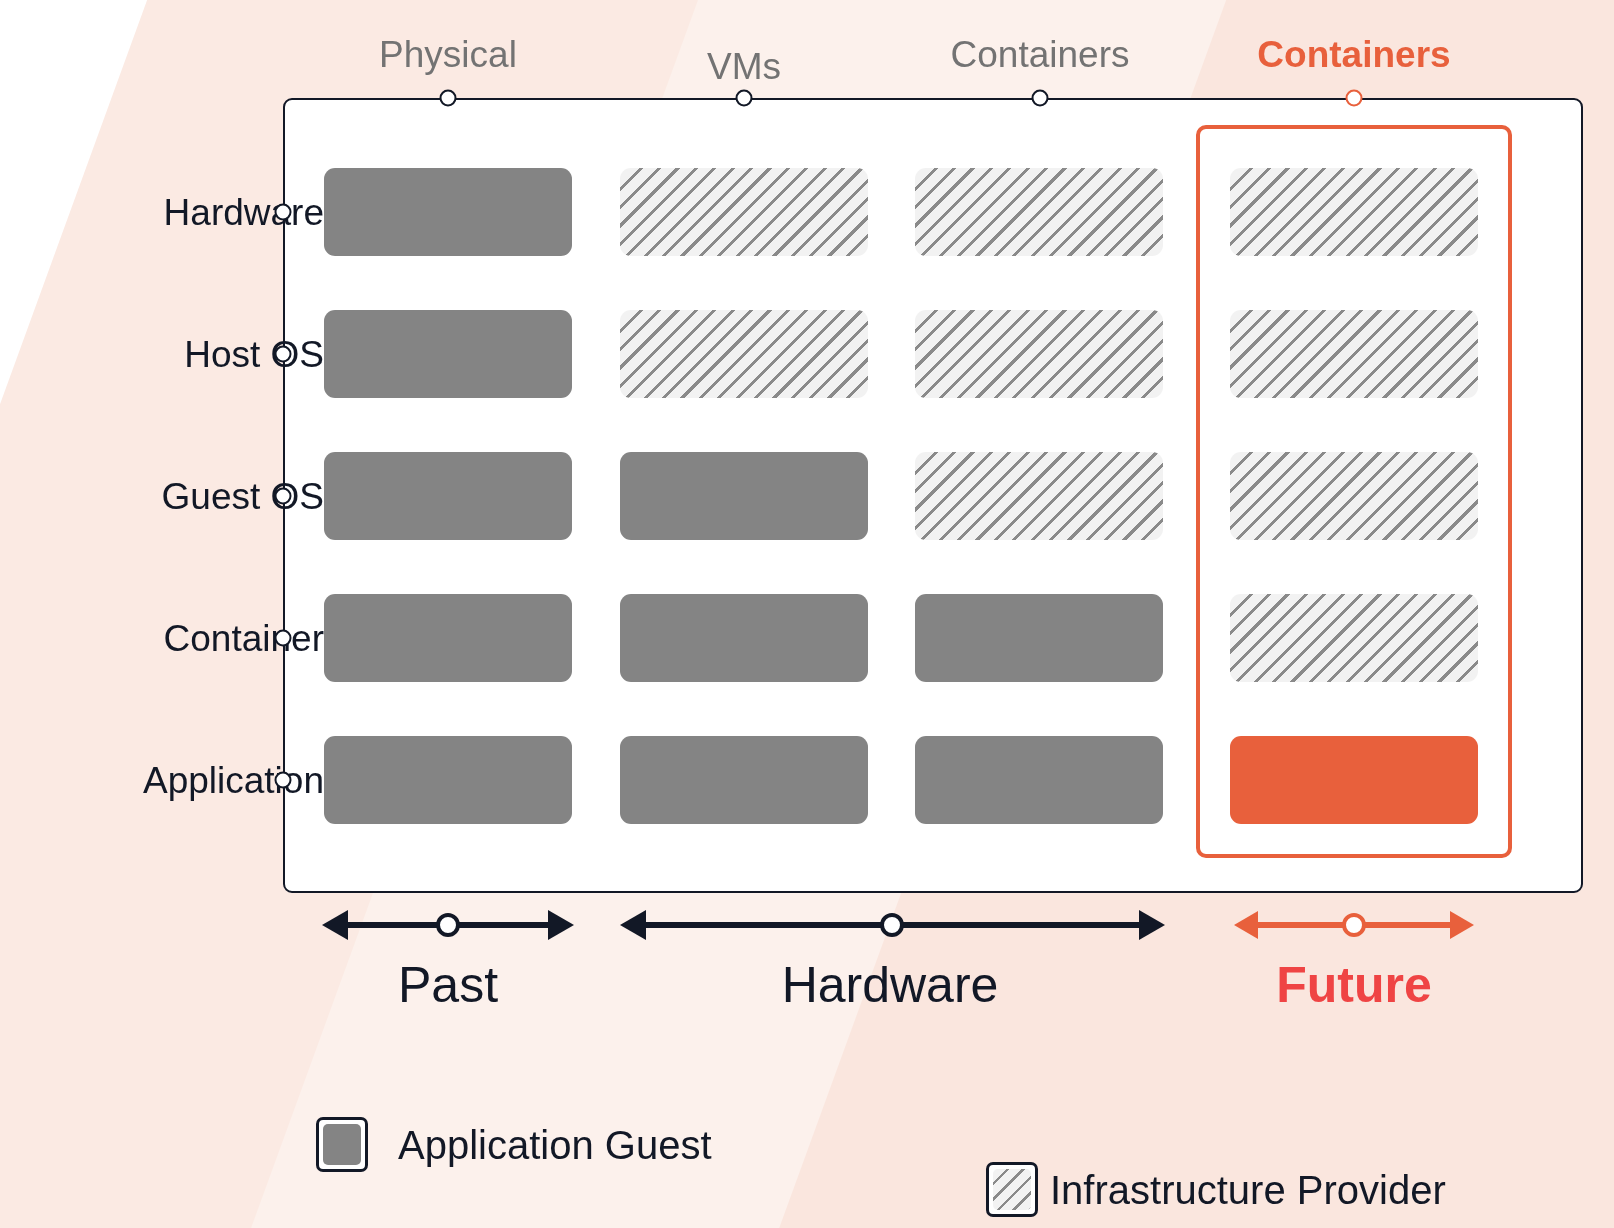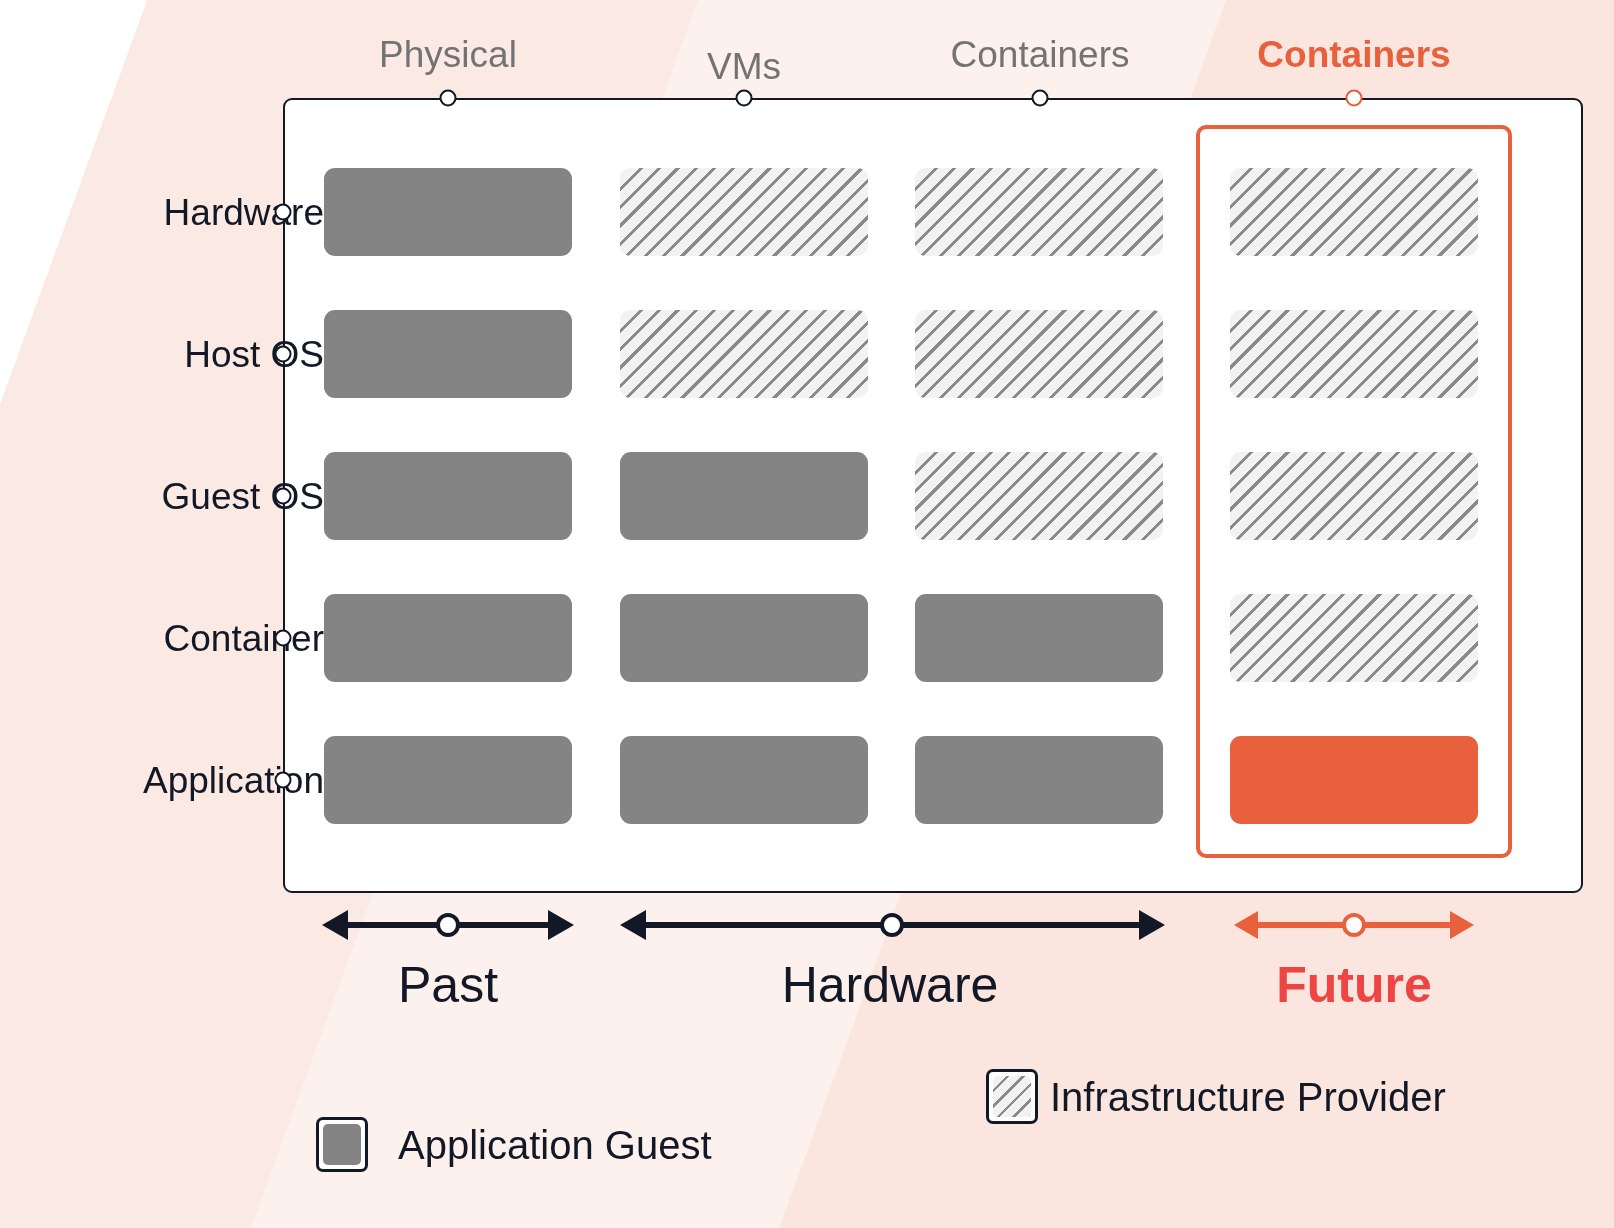--- a/index.html
+++ b/index.html
@@ -312,20 +312,20 @@
   <div class="period-label" style="left:890px; top:960px;">Hardware</div>
   <div class="period-label accent" style="left:1354px; top:960px;">Future</div>
 
   <div class="legend" style="left:316px; top:1117px;">
     <div class="legend-swatch">
       <div class="legend-swatch-inner owner"></div>
     </div>
     <div class="legend-text">Application Guest</div>
   </div>
 
-  <div class="legend" style="left:986px; top:1069px;gap:12px;">
+  <div class="legend" style="left:986px; top:1162px;gap:12px;">
     <div class="legend-swatch">
       <div class="legend-swatch-inner provider"></div>
     </div>
     <div class="legend-text">Infrastructure Provider</div>
   </div>
 
 </div>
 
 </body></html>

